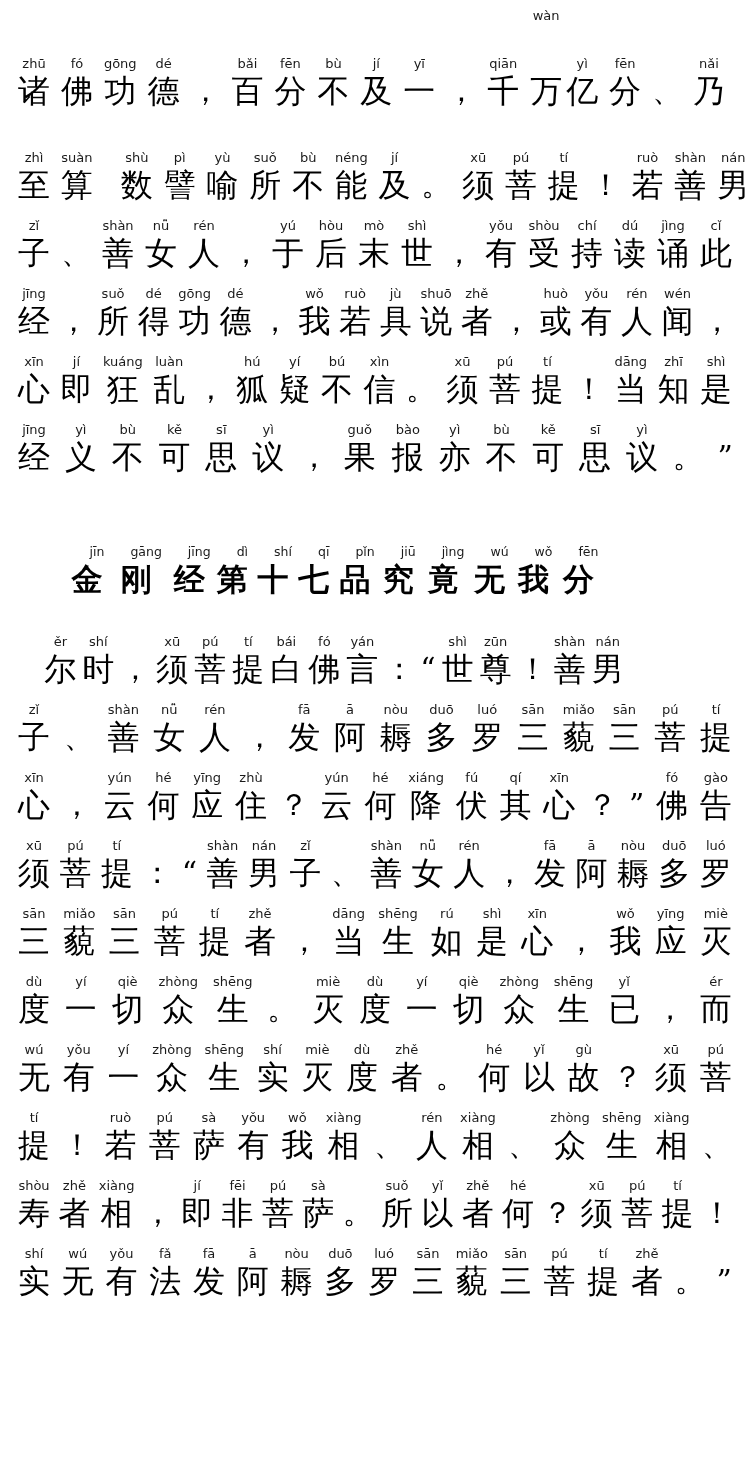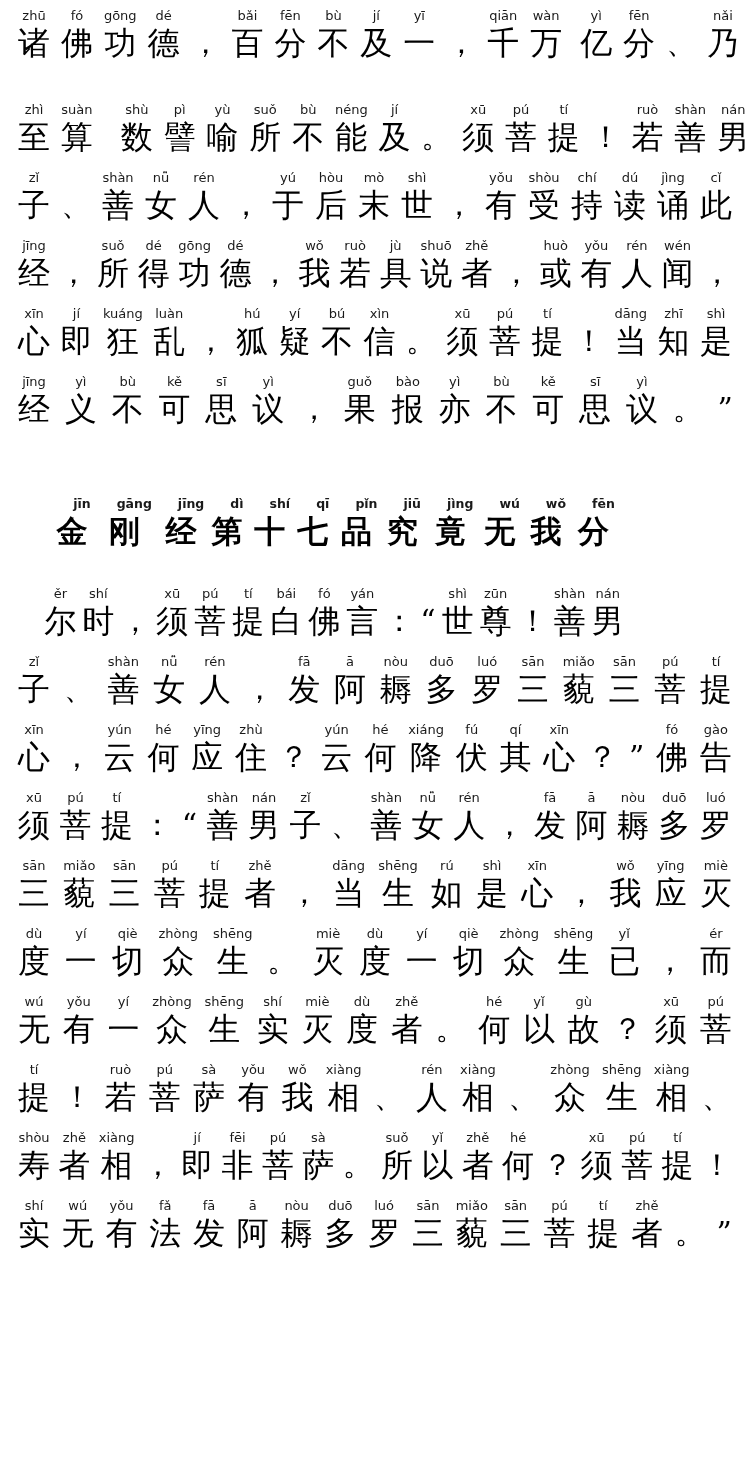--- a/index.html
+++ b/index.html
@@ -57,21 +57,21 @@
   
   .cell.punc .hz {
     font-size: 30px;
   }
   
   .line.heading .hz {
     font-weight: bold;
     font-size: 31px;
   }
   .line.heading .py {
-    font-weight: bold;
+    font-weight: normal;
     font-size: 12.5px;
     padding-left: 20px;
   }
   .spacer {
     height: 54px;
   }
   .spacer-small {
     height: 22px;
   }
 </style>
@@ -122,21 +122,21 @@
           <div class="hz">一</div>
         </div>
         <div class="cell punc" style="margin-right: 10.96px;">
           <div class="py"></div>
           <div class="hz">，</div>
         </div>
         <div class="cell" style="margin-right: 10.96px;">
           <div class="py">qiān</div>
           <div class="hz">千</div>
         </div>
-        <div class="cell" style="margin-right: 18px;">
+        <div class="cell" style="margin-right: 4px; gap: 48px;">
           <div class="py">wàn</div>
           <div class="hz">万</div>
         </div>
         <div class="cell" style="margin-right: 10.96px;">
           <div class="py">yì</div>
           <div class="hz">亿</div>
         </div>
         <div class="cell" style="margin-right: 10.96px;">
           <div class="py">fēn</div>
           <div class="hz">分</div>

